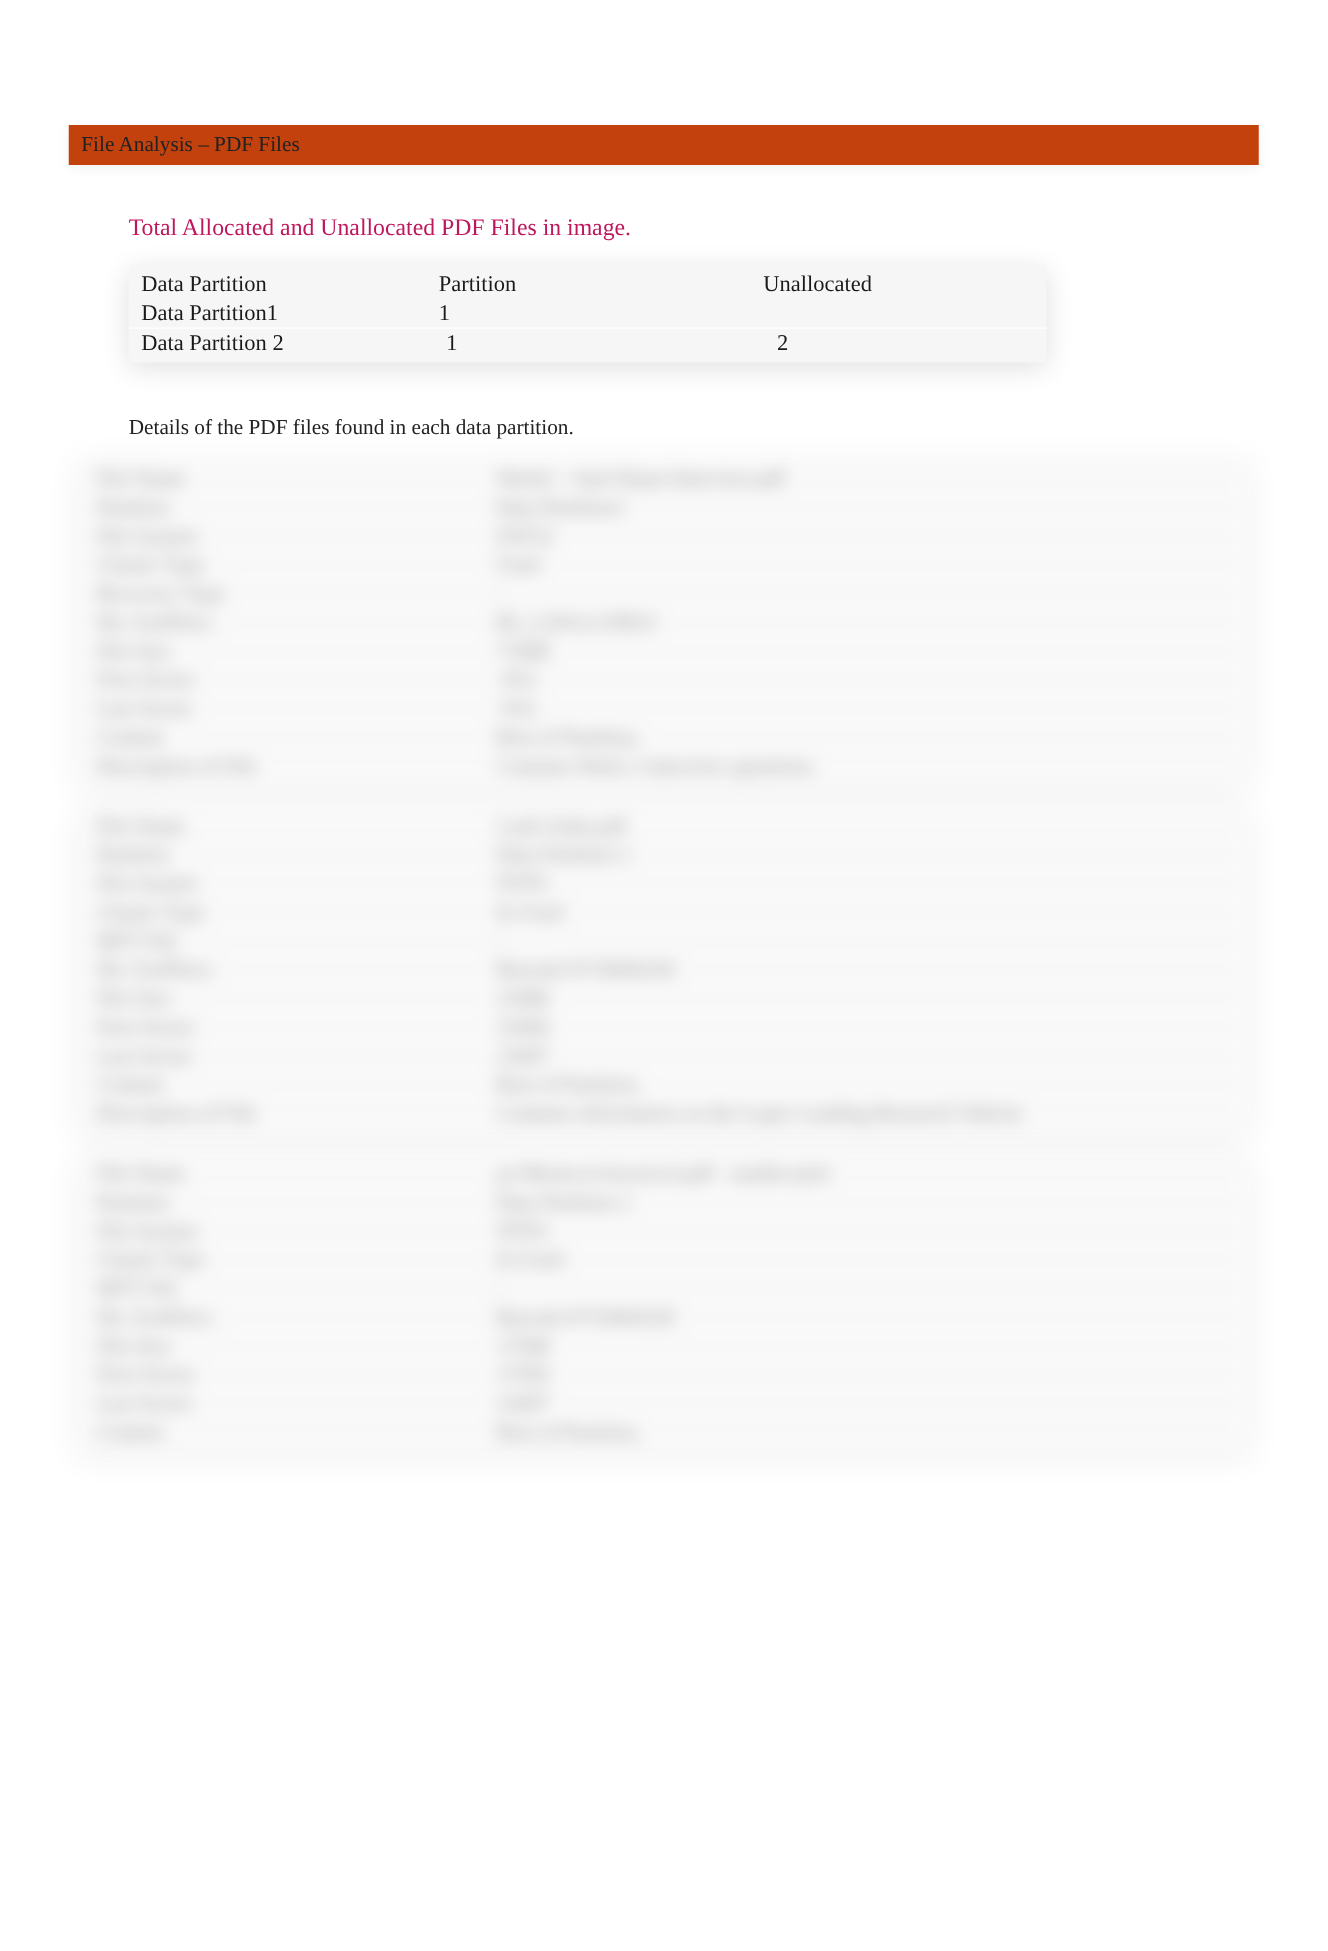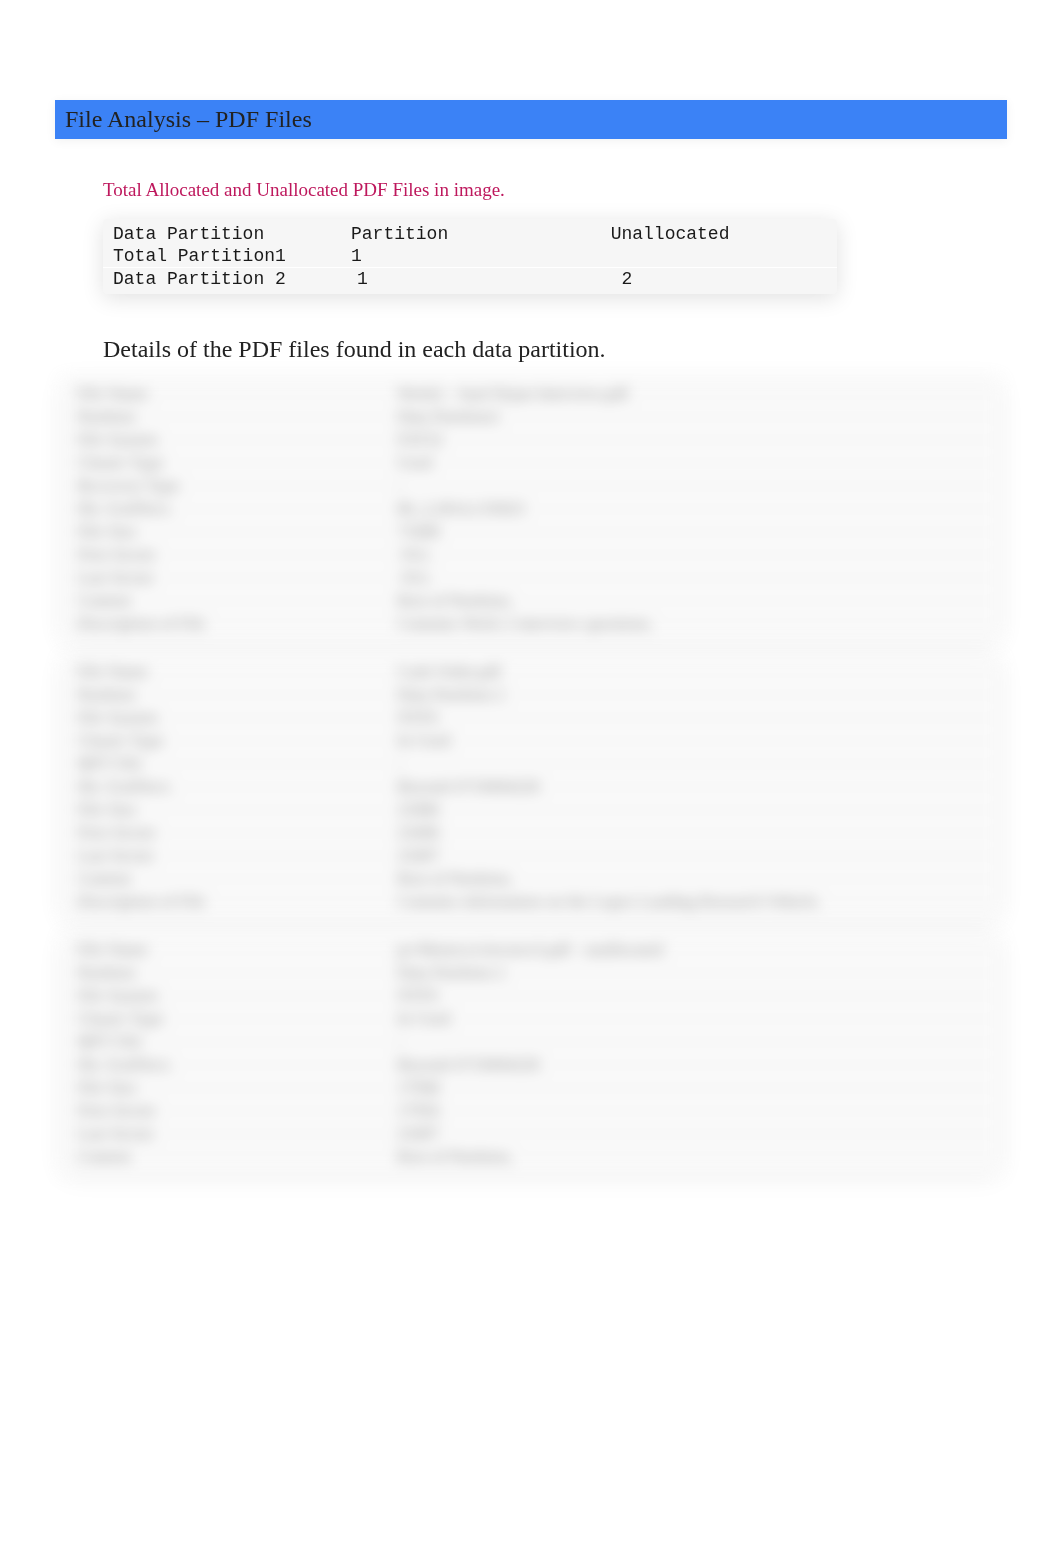--- a/index.html
+++ b/index.html
@@ -9,23 +9,23 @@
     color: #1a1a1a;
     background: #ffffff;
     width: 1062px;
     min-height: 1561px;
     padding: 0;
   }
   .page {
     padding: 100px 55px 60px 55px;
   }
   .section-header {
-    background: #3b82f6;
+    background: #c2410c;
     padding: 6px 10px;
-    font-size: 24px;
+    font-size: 17px;
     color: #222;
     margin-bottom: 40px;
     box-shadow: 0 2px 10px rgba(0,0,0,0.06);
   }
   .caption {
     margin-left: 48px;
     margin-bottom: 18px;
     font-size: 19px;
     color: #be185d;
   }
@@ -33,40 +33,39 @@
     margin-left: 48px;
     margin-right: 170px;
     background: #f6f6f6;
     border-radius: 4px;
     box-shadow: 0 4px 22px rgba(0,0,0,0.12);
     padding: 4px 0;
   }
   .summary-row {
     display: flex;
     padding: 1px 10px;
-    font-family: Liberation Mono, monospace;
   }
   .summary-row > div {
     flex: 1;
   }
   .summary-row .col1 { flex: 1.1; }
   .summary-row .col2 { flex: 1.2; }
   .summary-row .col3 { flex: 1.0; }
   .summary-body .summary-row {
     background: #f6f6f6;
   }
   .summary-body .summary-row + .summary-row {
     border-top: 1px solid #ffffff;
     gap: 18px;
   }
   .details-caption {
     margin-top: 42px;
     margin-left: 48px;
     margin-bottom: 16px;
-    font-size: 24px;
+    font-size: 17px;
     color: #222;
   }
   .details-wrap {
     margin: 0 0 0 0;
     padding: 0 0;
   }
   .detail-block {
     margin: 0 8px 18px 8px;
     background: #f4f4f4;
     border-radius: 4px;
@@ -105,21 +104,21 @@
   <div class="caption">Total Allocated and Unallocated PDF Files in image.</div>
 
   <div class="summary-table">
     <div class="summary-row">
       <div class="col1">Data Partition</div>
       <div class="col2">Partition</div>
       <div class="col3">Unallocated</div>
     </div>
     <div class="summary-body">
       <div class="summary-row">
-        <div class="col1">Total Partition1</div>
+        <div class="col1">Data Partition1</div>
         <div class="col2">1</div>
         <div class="col3"></div>
       </div>
       <div class="summary-row">
         <div class="col1">Data Partition 2</div>
         <div class="col2">1</div>
         <div class="col3">2</div>
       </div>
     </div>
   </div>

